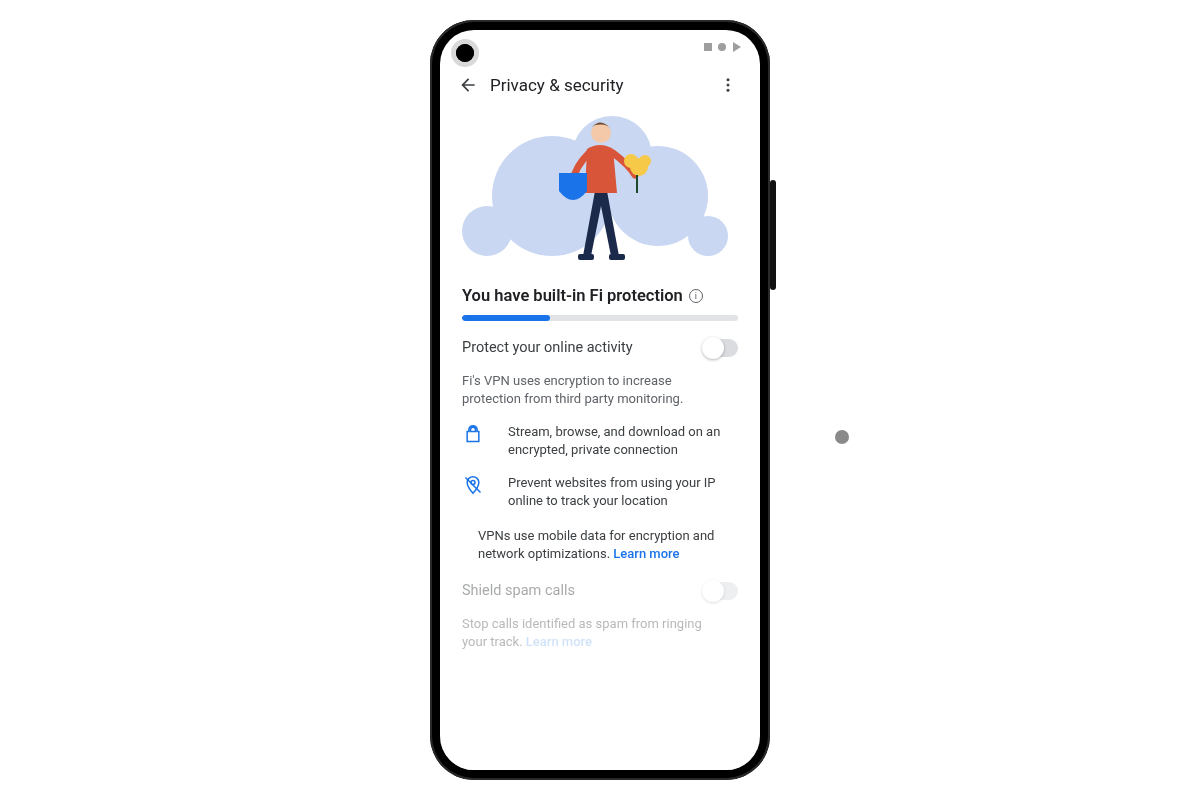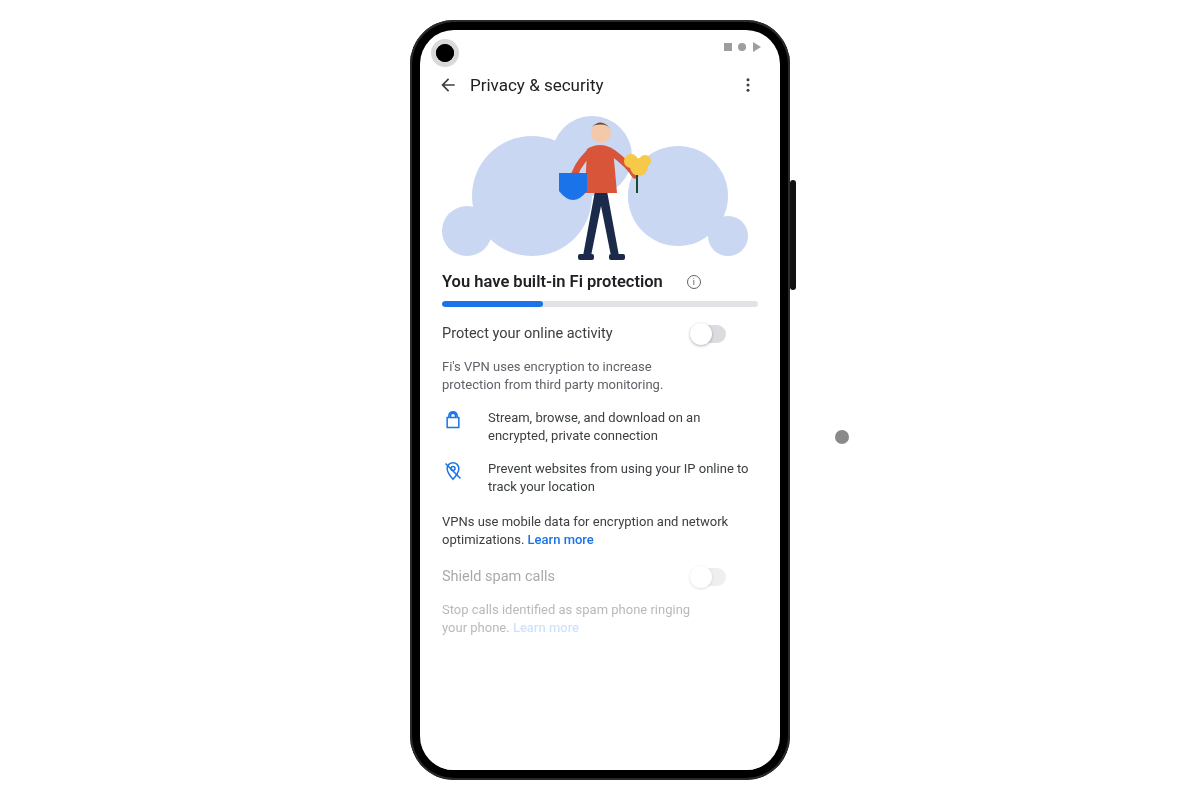--- a/index.html
+++ b/index.html
@@ -21,21 +21,21 @@
     top: 430px;
     width: 14px;
     height: 14px;
     border-radius: 50%;
     background: #8a8a8a;
   }
 
   
   .phone {
     position: relative;
-    width: 380px;
+    width: 340px;
     height: 760px;
     border-radius: 44px;
     background: #000;
     padding: 10px;
     box-shadow: 0 0 0 2px #2a2a2a inset;
   }
   .phone::before { 
     content: "";
     position: absolute;
     right: -6px;
@@ -132,22 +132,22 @@
   .c5 { width:40px; height:40px; right:10px; top:110px; }
 
   .person {
     position:relative;
     z-index:2;
   }
 
   .headline-row {
     display:flex;
     align-items:center;
-    gap:24px;
-    margin-top: 6px;
+    gap:6px;
+    margin-top: 20px;
   }
   .headline {
     font-size: 16.5px;
     font-weight: 600;
     color:#202124;
   }
   .info-badge {
     width:14px; height:14px;
     border:1.4px solid #5f6368;
     border-radius:50%;
@@ -222,20 +222,21 @@
     font-size:13px;
     color:#3c4043;
     line-height:1.35;
   }
 
   .footnote {
     font-size:13px;
     color:#3c4043;
     line-height:1.35;
     margin-top:18px;
+    margin-left:16px;
   }
   .learn-more {
     color:#1a73e8;
     font-weight:500;
     cursor:pointer;
   }
 
   
   .faded .section-title,
   .faded .section-desc,
@@ -352,21 +353,21 @@
       </div>
 
       <div class="footnote">
         <span>VPNs use mobile data for encryption and network optimizations. </span><span class="learn-more">Learn more</span>
       </div>
 
       <div class="section-title-row faded" style="margin-top:20px">
         <div>
           <div class="section-title">Shield spam calls</div>
           <div class="section-desc">
-            <span>Stop calls identified as spam phone ringing your phone. </span><span class="learn-more">Learn more</span>
+            <span>Stop calls identified as spam from ringing your track. </span><span class="learn-more">Learn more</span>
           </div>
         </div>
         <div class="toggle"></div>
       </div>
 
       <div class="fade-out"></div>
     </div>
   </div>
 </div>
 

